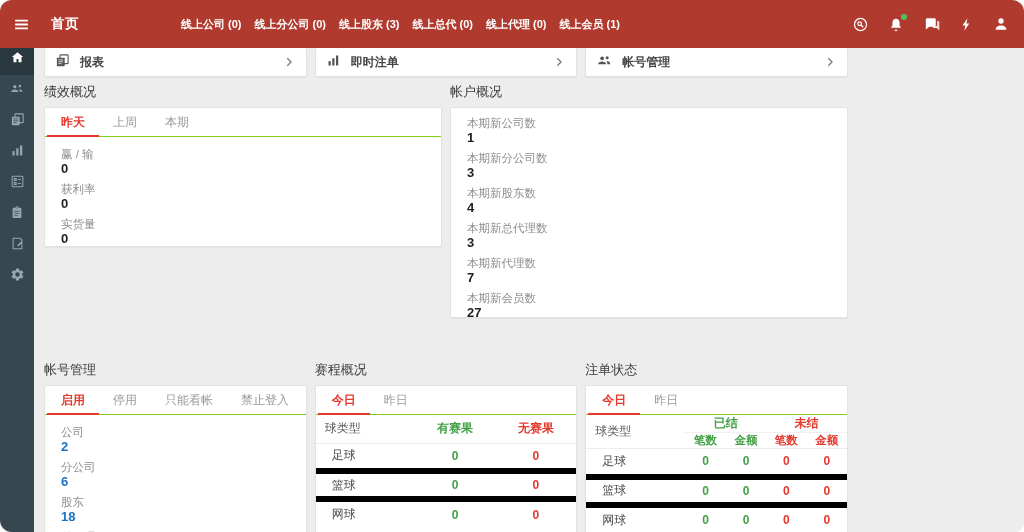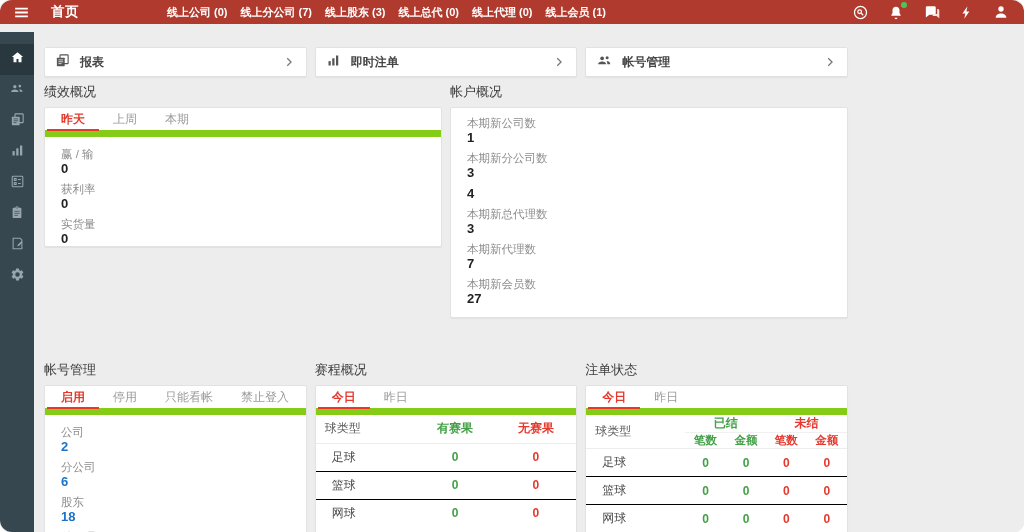--- a/index.html
+++ b/index.html
@@ -1,25 +1,25 @@
 <!DOCTYPE html>
 <html><head>
 <meta charset="utf-8">
 <style>
   * { margin:0; padding:0; box-sizing:border-box; }
   html,body { background:#ffffff; font-family:"Liberation Sans","DejaVu Sans",sans-serif; }
   .app { position:relative; width:1024px; height:532px; background:#ededed;
          border-radius:12px; overflow:hidden; box-shadow:0 0 0 1px rgba(0,0,0,.07); }
 
   
-  .topbar { position:absolute; top:0; left:0; right:0; height:24px; background:#b03a2e;
+  .topbar { position:absolute; top:0; left:0; right:0; height:48px; background:#b03a2e;
             display:flex; align-items:center; color:#fff; z-index:5; }
   .hamburger { margin-left:13px; display:flex; align-items:center; cursor:pointer; }
   .tb-title { font-size:13.5px; font-weight:bold; margin-left:21px; letter-spacing:.5px; }
-  .tb-nav { position:absolute; left:167px; top:0; bottom:0; display:flex; align-items:center; gap:13px; }
+  .tb-nav { position:absolute; left:181px; top:0; bottom:0; display:flex; align-items:center; gap:13px; }
   .tb-nav span { font-size:11px; font-weight:bold; white-space:nowrap; cursor:pointer; }
   .tb-icons { margin-left:auto; display:flex; align-items:center; gap:19px; padding-right:15px; }
   .tb-icon { position:relative; display:flex; align-items:center; cursor:pointer; }
   .badge-dot { position:absolute; top:-2px; right:-3px; width:6px; height:6px; border-radius:50%;
                background:#4bc55a; }
 
   
   .sidebar { position:absolute; top:32px; left:0; bottom:0; width:34px; background:#36474f;
              padding-top:12px; z-index:4; }
   .side-item { height:31px; display:flex; align-items:center; justify-content:center; cursor:pointer; }
@@ -39,40 +39,40 @@
   .action-card { height:30px; display:flex; align-items:center; padding:0 10px; cursor:pointer; }
   .action-card .ac-label { font-size:12px; font-weight:bold; color:#454545; margin-left:10px; }
   .action-card .chev { margin-left:auto; display:flex; }
 
   .section-title { font-size:13px; color:#3d3d3d; line-height:14px; margin-bottom:8px; }
   .card { overflow:hidden; }
   .card.h-perf { height:140px; }
   .card.h-acct { height:211px; }
   .card.h-tall { height:165px; }
 
-  .tabs { display:flex; height:29px; border-bottom:7px solid #84cc16; padding-left:2px; }
+  .tabs { display:flex; height:29px; border-bottom:1px solid #84cc16; padding-left:2px; }
   .tab { display:flex; align-items:center; padding:0 14px; font-size:12px; color:#9a9a9a;
          position:relative; cursor:pointer; white-space:nowrap; }
   .tab.active { color:#e5392e; font-weight:bold; }
   .tab.active::after { content:""; position:absolute; left:0; right:0; bottom:-1px; height:2px; background:#e5392e; }
 
   .fields { padding:10px 16px 0; }
   .fields.tight { padding-top:8px; }
   .field { margin-bottom:5px; }
   .flabel { font-size:11.5px; color:#8e8e8e; line-height:14px; }
   .fvalue { font-size:13px; font-weight:bold; color:#222; line-height:16px; }
   .fvalue.blue { color:#1a73c8; }
 
   table.stable { width:100%; border-collapse:collapse; font-size:12px; }
   .stable th, .stable td { font-weight:normal; }
   .stable thead th { height:28px; border-bottom:1px solid #ededed; }
   .stable .col-type { text-align:left; padding-left:16px; color:#5a5a5a; }
   .stable thead .col-type { color:#5a5a5a;padding-left:9px; }
   .stable td, .stable th { text-align:center; }
-  .stable tbody td { height:28px; border-bottom:1px solid #000000; font-weight:bold; }
+  .stable tbody td { height:28px; border-bottom:6px solid #000000; font-weight:bold; }
   .stable tbody tr:last-child td { border-bottom:none; }
   .stable tbody td.col-type { font-weight:normal; color:#4a4a4a; }
   .green { color:#43a047 !important; }
   .red { color:#e5392e !important; }
   .stable thead th.gh { height:15px; font-weight:bold; border-bottom:1px solid #f0f0f0; }
   .stable thead th.sh { height:16px; font-weight:bold; border-bottom:1px solid #ededed; font-size:11.5px; }
   .stable thead th.type2 { border-bottom:1px solid #ededed; }
   .w-type { width:38%; } .w-c4 { width:15.5%; } .w-c3 { width:31%; }
 </style>
 </head>
@@ -83,21 +83,21 @@
   <div class="topbar">
     <span class="hamburger">
       <svg width="17" height="17" viewBox="0 0 24 24">
           <path d="M3 6.5h18M3 12h18M3 17.5h18" stroke="#fff" stroke-width="2.6" fill="none"></path>
         </svg>
     </span>
     <span class="tb-title">首页</span>
 
     <div class="tb-nav">
       <span>线上公司 (0)</span>
-      <span>线上分公司 (7)</span>
+      <span>线上分公司 (0)</span>
       <span>线上股东 (3)</span>
       <span>线上总代 (0)</span>
       <span>线上代理 (0)</span>
       <span>线上会员 (1)</span>
     </div>
 
     <div class="tb-icons">
       <span class="tb-icon">
         <svg width="17" height="17" viewBox="0 0 24 24" fill="none" stroke="#fff" stroke-width="1.8">
           <circle cx="12" cy="12" r="8.5"></circle>
@@ -287,20 +287,21 @@
           <div class="fields tight">
             <div class="field">
               <div class="flabel">本期新公司数</div>
               <div class="fvalue">1</div>
             </div>
             <div class="field">
               <div class="flabel">本期新分公司数</div>
               <div class="fvalue">3</div>
             </div>
             <div class="field">
+              <div class="flabel">本期新股东数</div>
               <div class="fvalue">4</div>
             </div>
             <div class="field">
               <div class="flabel">本期新总代理数</div>
               <div class="fvalue">3</div>
             </div>
             <div class="field">
               <div class="flabel">本期新代理数</div>
               <div class="fvalue">7</div>
             </div>

